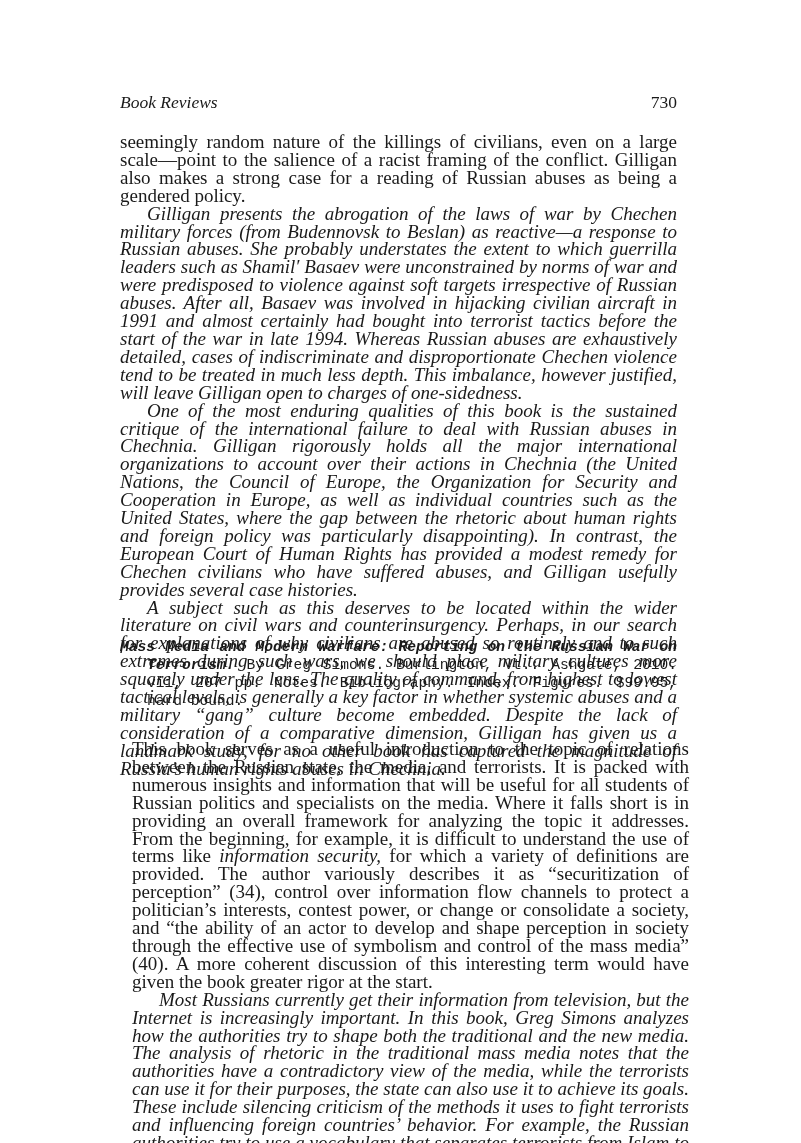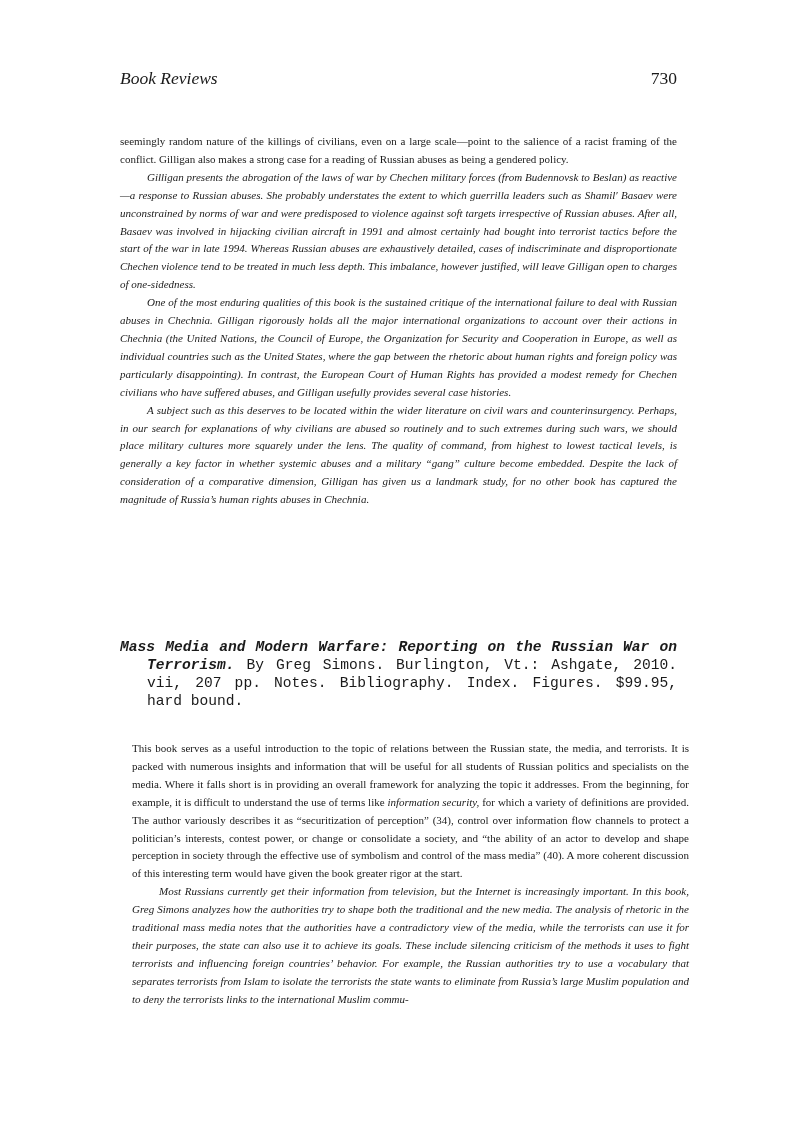--- a/index.html
+++ b/index.html
@@ -3,32 +3,32 @@
   <meta charset="utf-8">
   <style>
     html, body { margin: 0; padding: 0; background: #ffffff; }
     body { width: 801px; height: 1143px; position: relative; overflow: hidden; }
     .page {
       position: absolute; left: 120px; top: 0; width: 557px;
       font-family: "Liberation Serif", "DejaVu Serif", serif;
       color: #1a1a1a;
     }
     .running-head {
-      position: absolute; top: 68px; left: 0; width: 557px; height: 24px;
+      position: absolute; top: 92px; left: 0; width: 557px; height: 24px;
     }
     .running-title {
       position: absolute; left: 0; top: 0;
       font-style: italic; font-size: 17.5px;
     }
     .page-number {
       position: absolute; right: 0; top: 0; font-size: 17.5px;
     }
     .body-text {
       position: absolute; left: 0; width: 557px;
-      font-size: 11px; line-height: 17.9px; text-align: justify;
+      font-size: 19px; line-height: 17.9px; text-align: justify;
       hyphens: manual;
     }
     .body-text p { margin: 0; }
     .body-text p.indent { text-indent: 27px; font-style: italic; }
     .review1 { top: 133px; }
     .signature {
       position: absolute; top: 595px; right: 0; text-align: right;
       font-size: 14.6px; line-height: 19px;
     }
     .sig-name { font-variant: small-caps; letter-spacing: 0.5px; }

